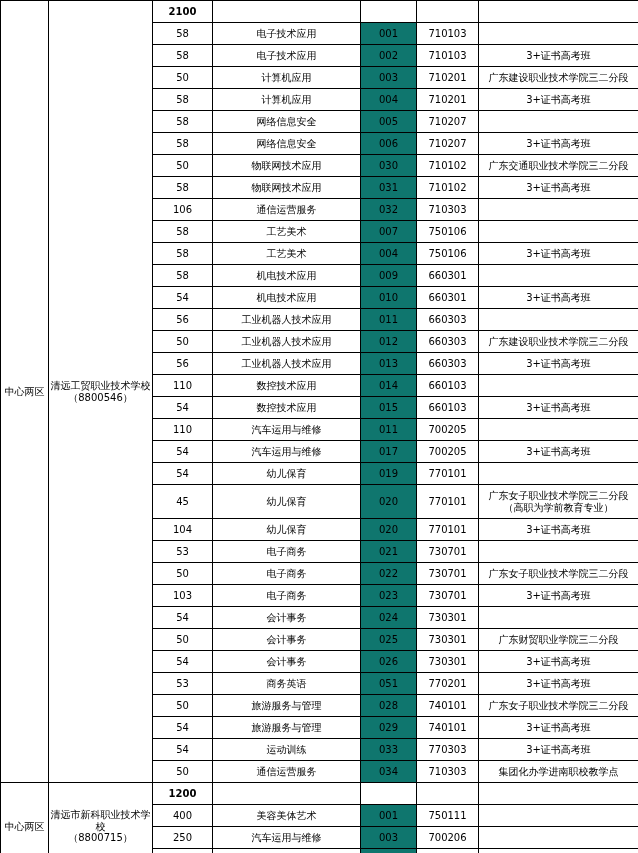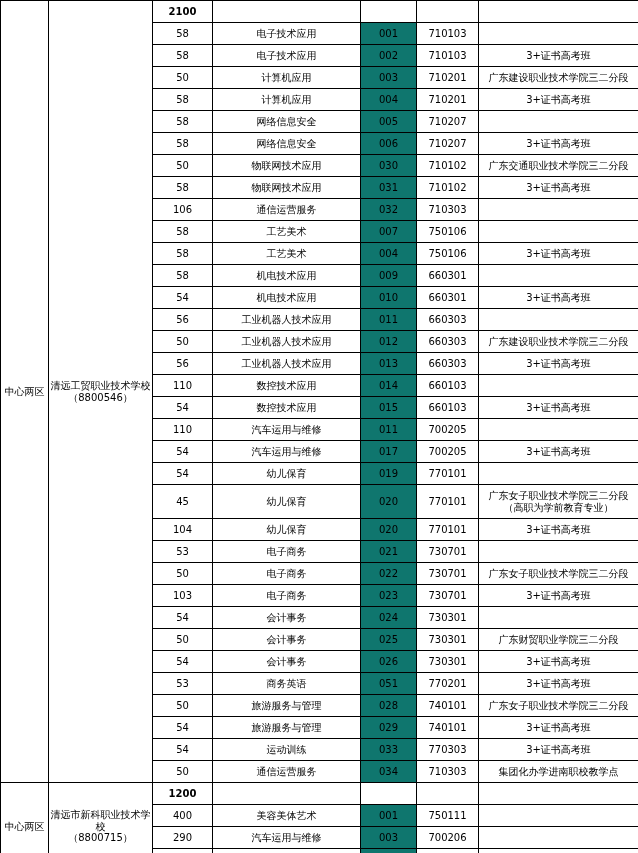--- a/index.html
+++ b/index.html
@@ -384,21 +384,21 @@
         <td>&nbsp;</td>
       </tr>
       <tr>
         <td>400</td>
         <td class="major">美容美体艺术</td>
         <td class="code">001</td>
         <td>750111</td>
         <td class="note">&nbsp;</td>
       </tr>
       <tr>
-        <td>290</td>
+        <td>250</td>
         <td class="major">汽车运用与维修</td>
         <td class="code">003</td>
         <td>700206</td>
         <td class="note">&nbsp;</td>
       </tr>
       <tr>
         <td>50</td>
         <td class="major">文秘</td>
         <td class="code">002</td>
         <td>790401</td>

